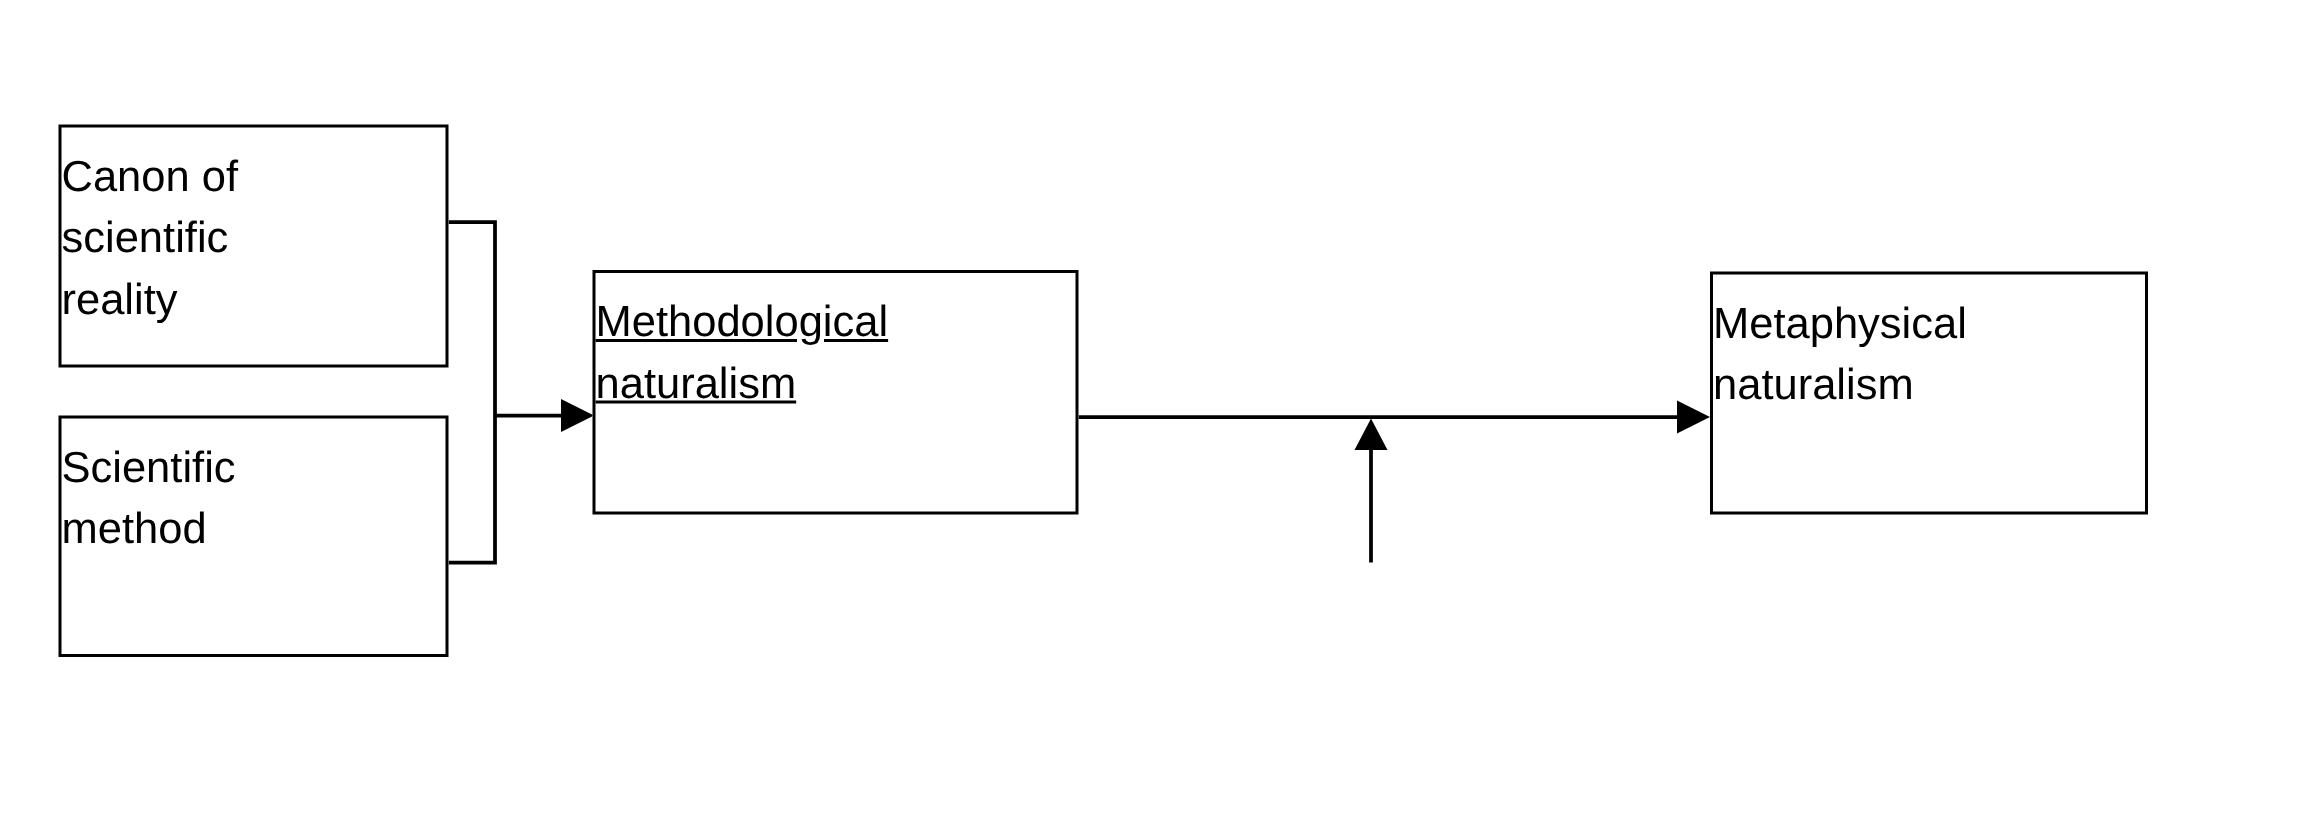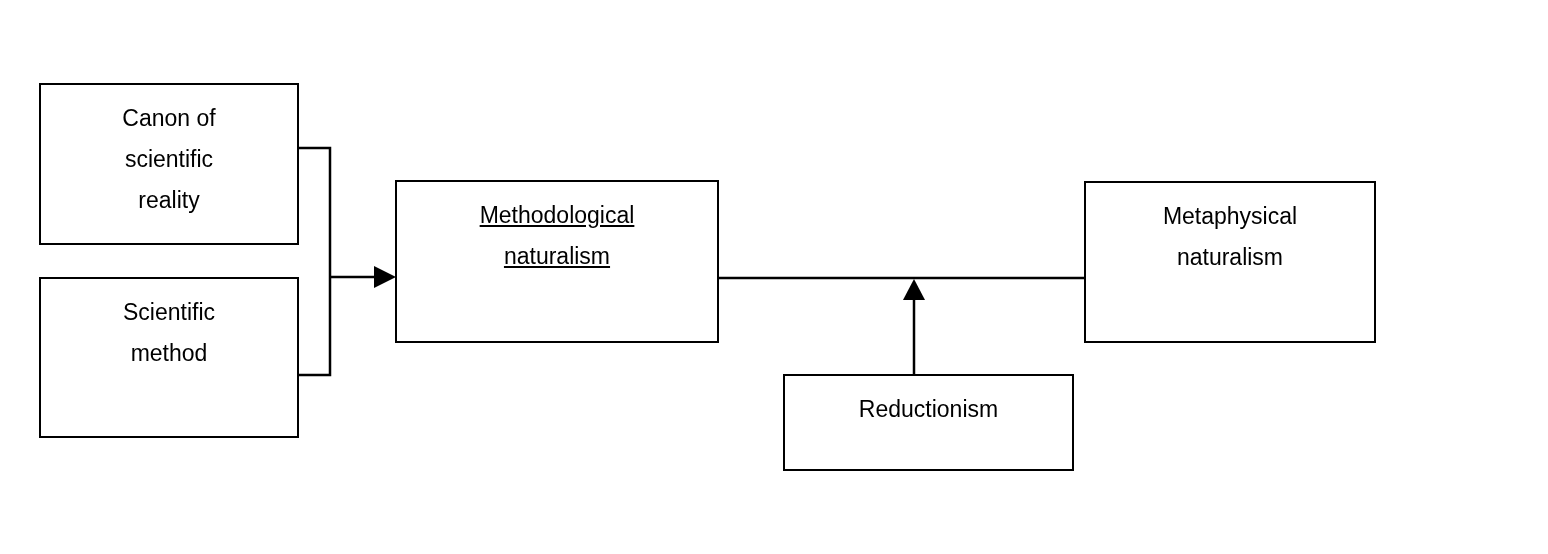--- a/index.html
+++ b/index.html
@@ -22,30 +22,30 @@
     width: 1548px;
     height: 554px;
     pointer-events: none;
   }
   .node {
     position: absolute;
     box-sizing: border-box;
     background: #ffffff;
     border: 2.5px solid #000000;
     color: #000000;
-    font-size: 23px;
+    font-size: 29px;
     line-height: 41px;
-    text-align: center;
+    text-align: left;
     white-space: pre-line;
     padding-top: 13px;
   }
   .node-canon          { left: 39px;   top: 83px;  width: 260px; height: 162px; }
   .node-method         { left: 39px;   top: 277px; width: 260px; height: 161px; }
   .node-methodological { left: 395px;  top: 180px; width: 324px; height: 163px; text-decoration: underline; }
-  .node-metaphysical   { left: 1084px; top: 181px; width: 292px; height: 162px; }
+  .node-metaphysical   { left: 1140px; top: 181px; width: 292px; height: 162px; }
   .node-reductionism   { left: 783px;  top: 374px; width: 291px; height: 97px;  }
 </style>
 </head>
 <body>
 
 <div class="canvas">
 
   <svg class="connector-layer" width="1548" height="554" viewBox="0 0 1548 554" xmlns="http://www.w3.org/2000/svg">
 
     <path d="M299,148 H330 V375 H299" fill="none" stroke="#000000" stroke-width="2.5"></path>
@@ -72,15 +72,14 @@
 
   <div class="node node-method">Scientific
 method</div>
 
   <div class="node node-methodological">Methodological
 naturalism</div>
 
   <div class="node node-metaphysical">Metaphysical
 naturalism</div>
 
-  <div class="node node-reductionism">Reductionism</div>
 
 </div>
 
 </body></html>

